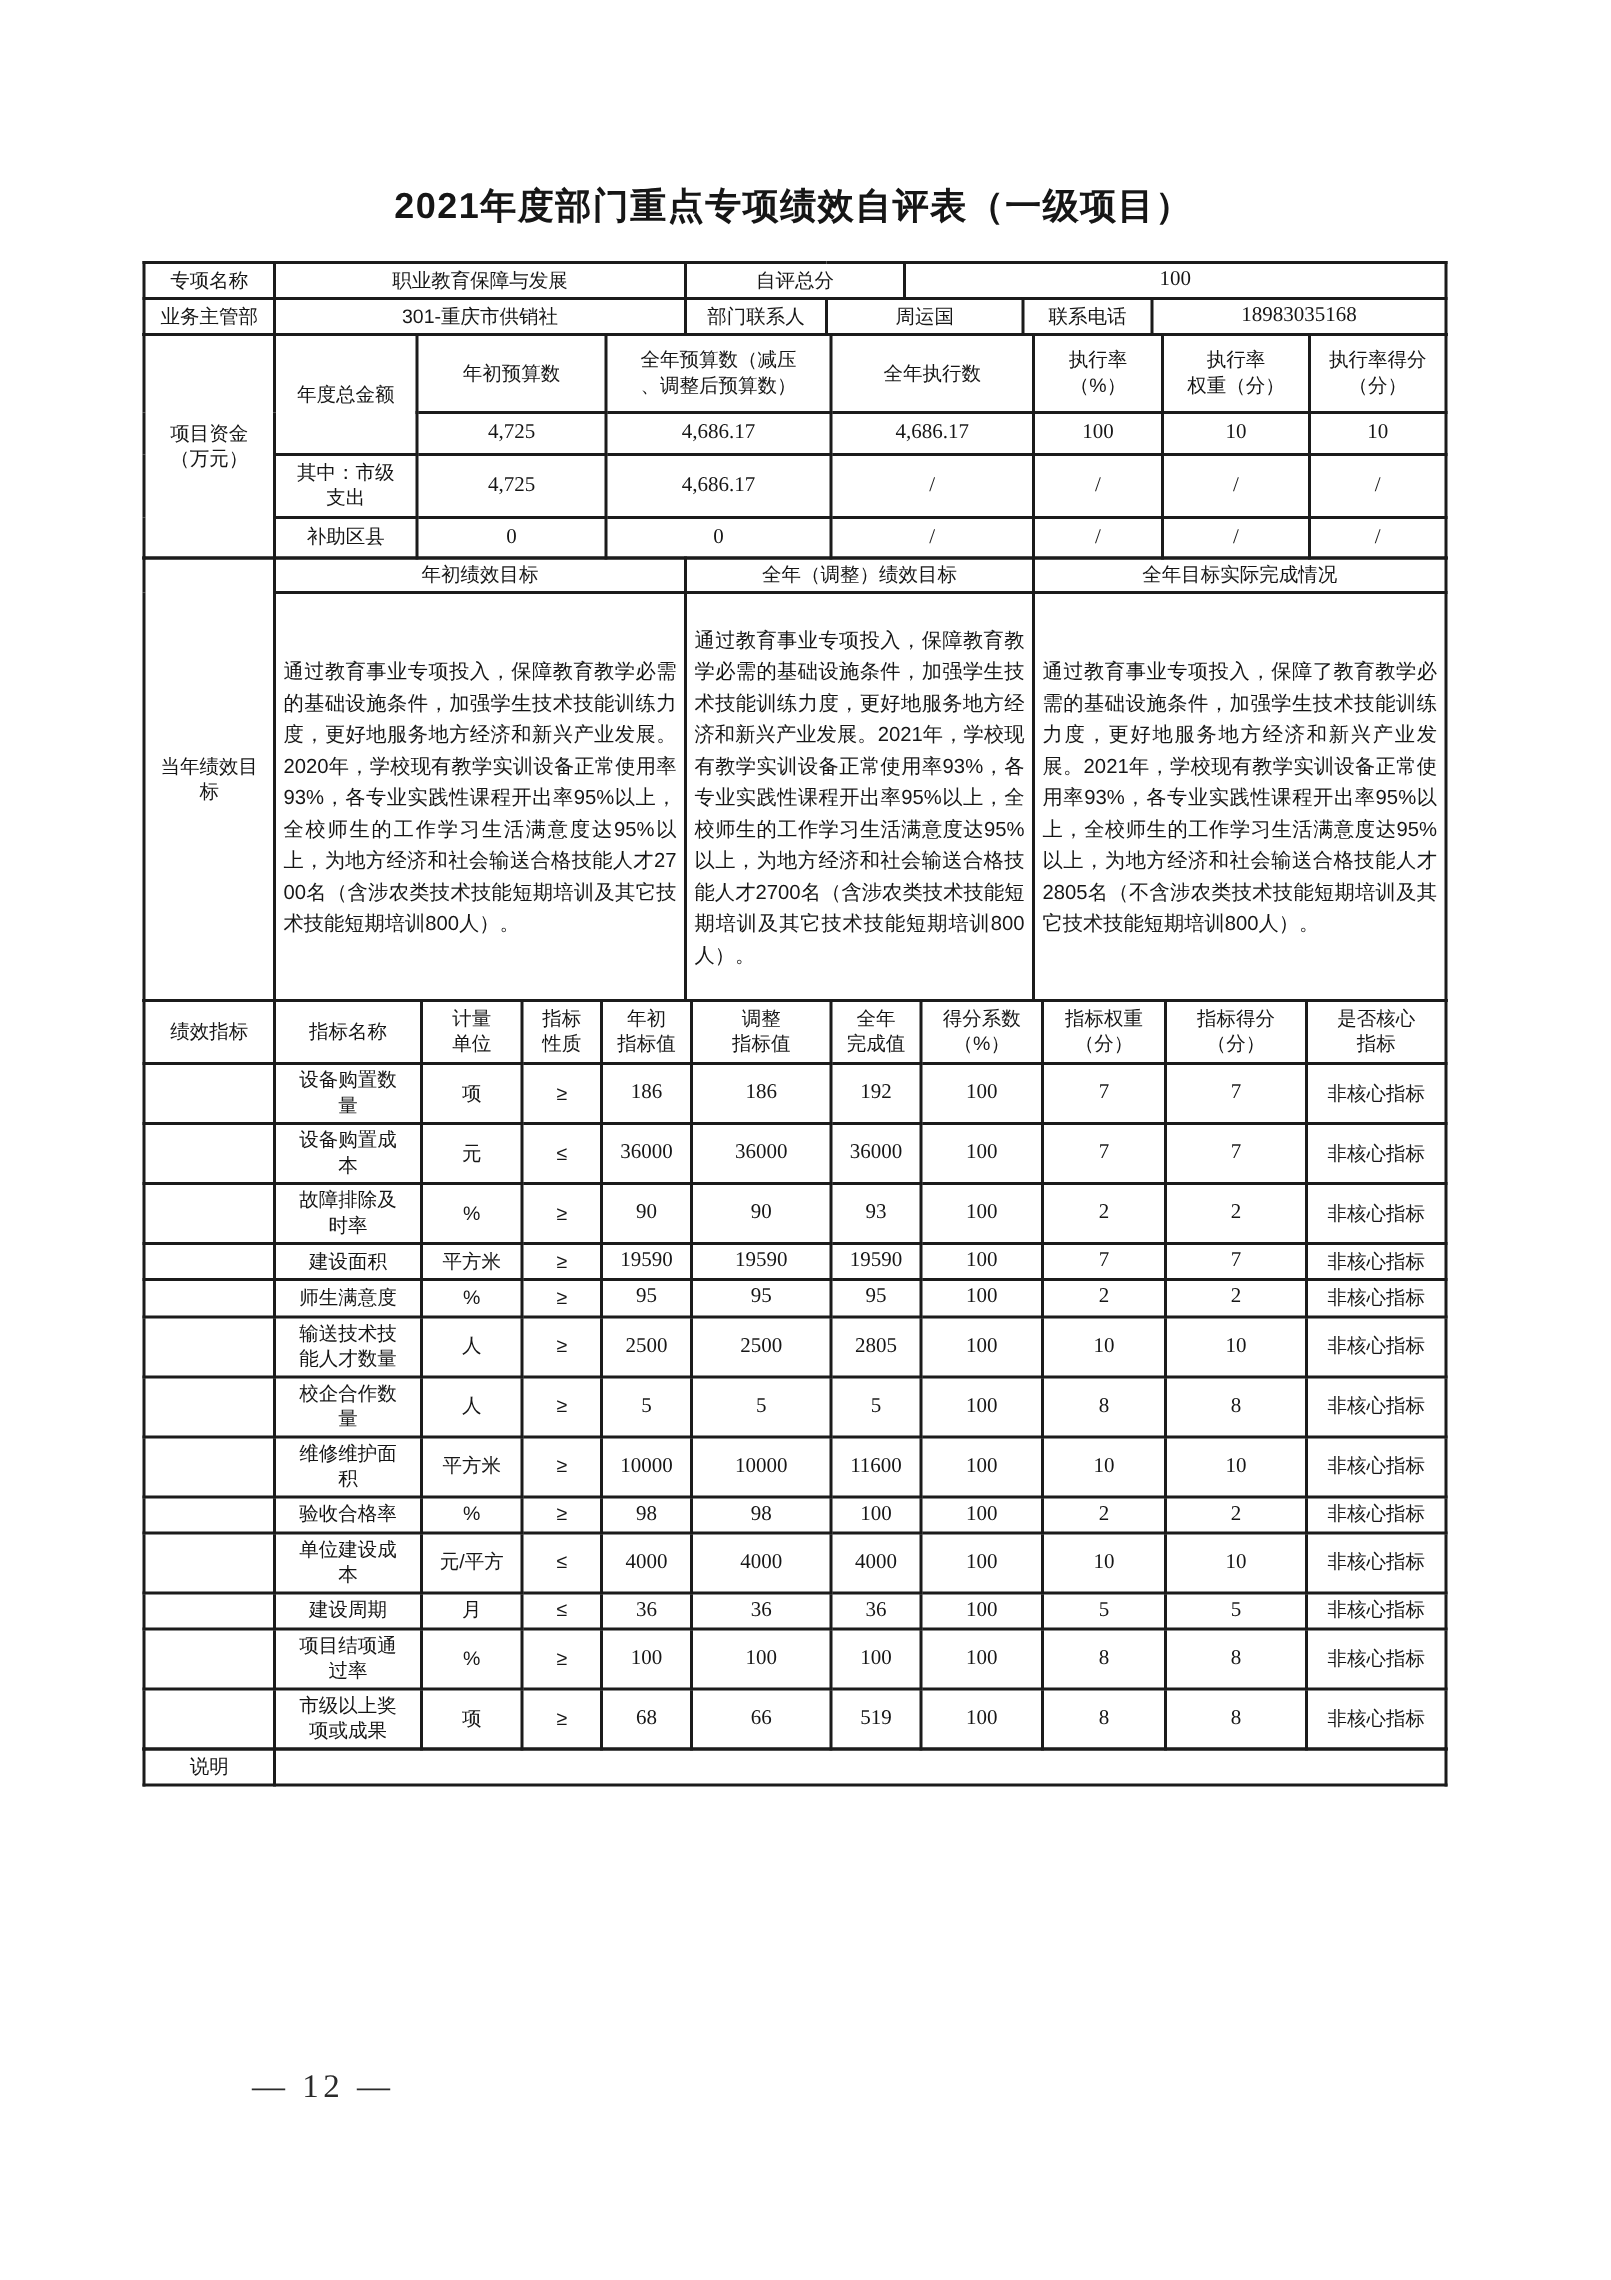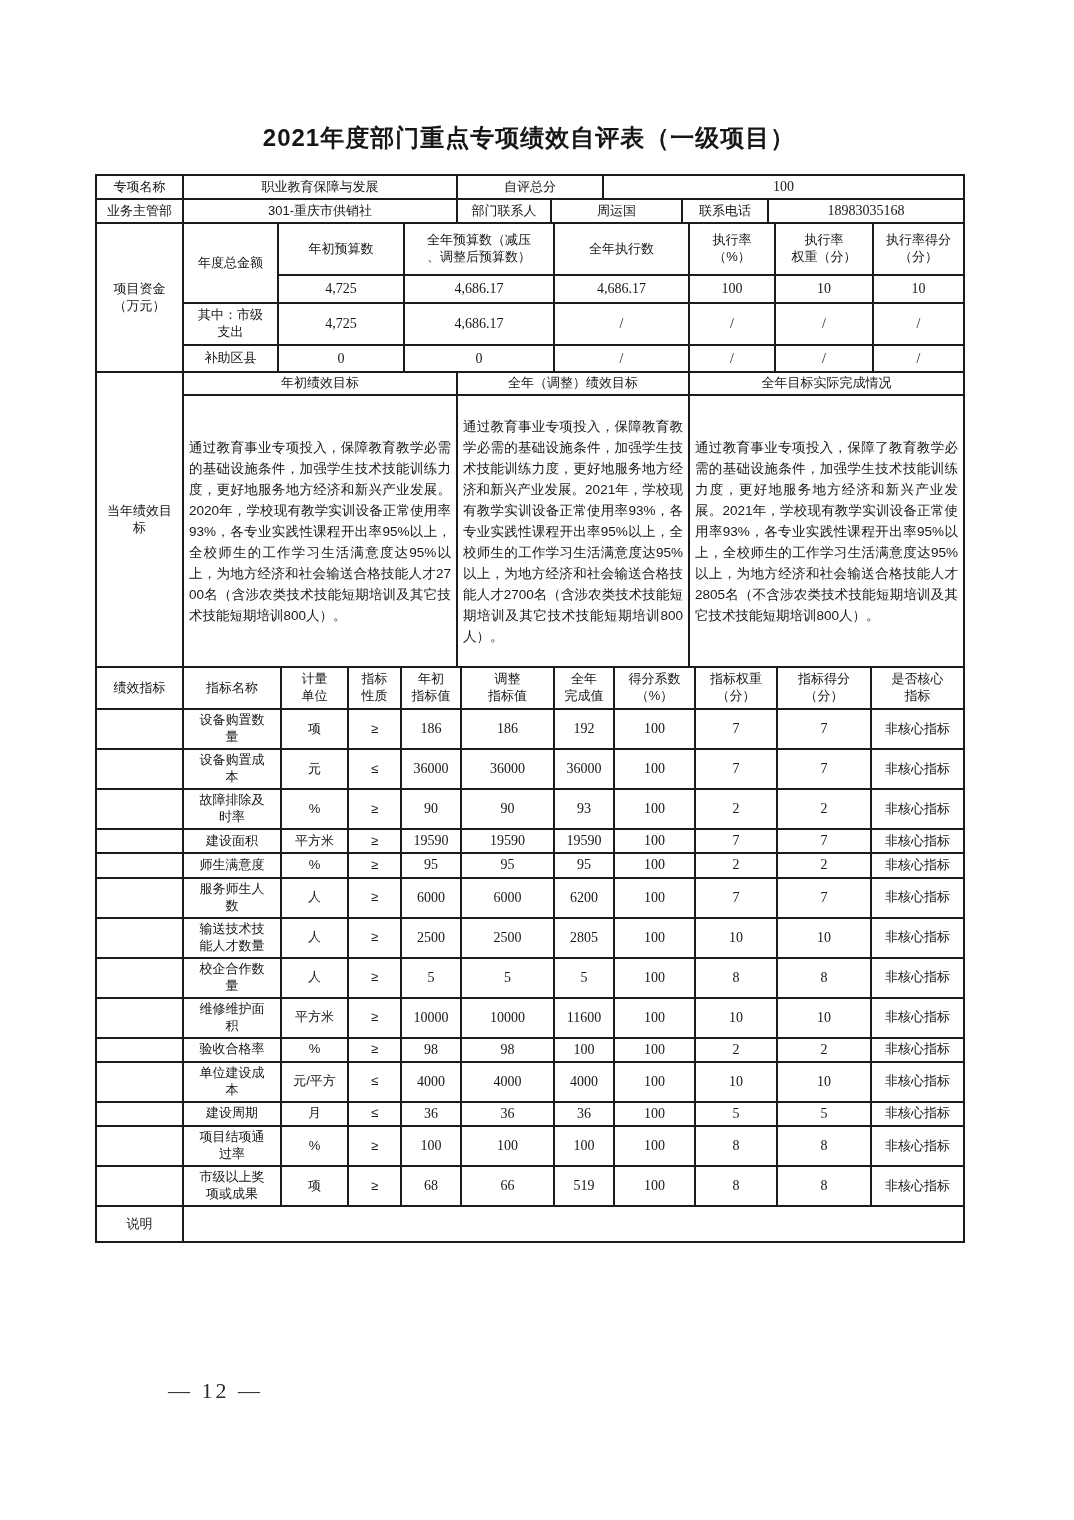--- a/index.html
+++ b/index.html
@@ -58,21 +58,21 @@
     text-align: justify;
     font-size: 13.5px;
     line-height: 21px;
     padding: 6px 5px;
     vertical-align: middle;
     word-break: break-all;
   }
   .i-head { height: 42px; }
   .ind-row { height: 40px; }
   .ind-row-short { height: 16px; }
-  .notes-row { height: 36px; }
+  .notes-row { height: 24px; }
   .page-number {
     position: absolute;
     left: 168px; top: 1378px;
     font-family: Liberation Serif, serif;
     font-size: 22px;
     color: #2a2a2a;
     letter-spacing: 3px;
     white-space: nowrap;
   }
 </style>
@@ -293,34 +293,20 @@
         <td class="v">95</td>
         <td class="v">95</td>
         <td class="v">95</td>
         <td class="v">100</td>
         <td class="v">2</td>
         <td class="v">2</td>
         <td>非核心指标</td>
       </tr>
       <tr class="ind-row">
         <td></td>
-        <td class="pre">服务师生人
-数</td>
-        <td>人</td>
-        <td>≥</td>
-        <td class="v">6000</td>
-        <td class="v">6000</td>
-        <td class="v">6200</td>
-        <td class="v">100</td>
-        <td class="v">7</td>
-        <td class="v">7</td>
-        <td>非核心指标</td>
-      </tr>
-      <tr class="ind-row">
-        <td></td>
         <td class="pre">输送技术技
 能人才数量</td>
         <td>人</td>
         <td>≥</td>
         <td class="v">2500</td>
         <td class="v">2500</td>
         <td class="v">2805</td>
         <td class="v">100</td>
         <td class="v">10</td>
         <td class="v">10</td>

